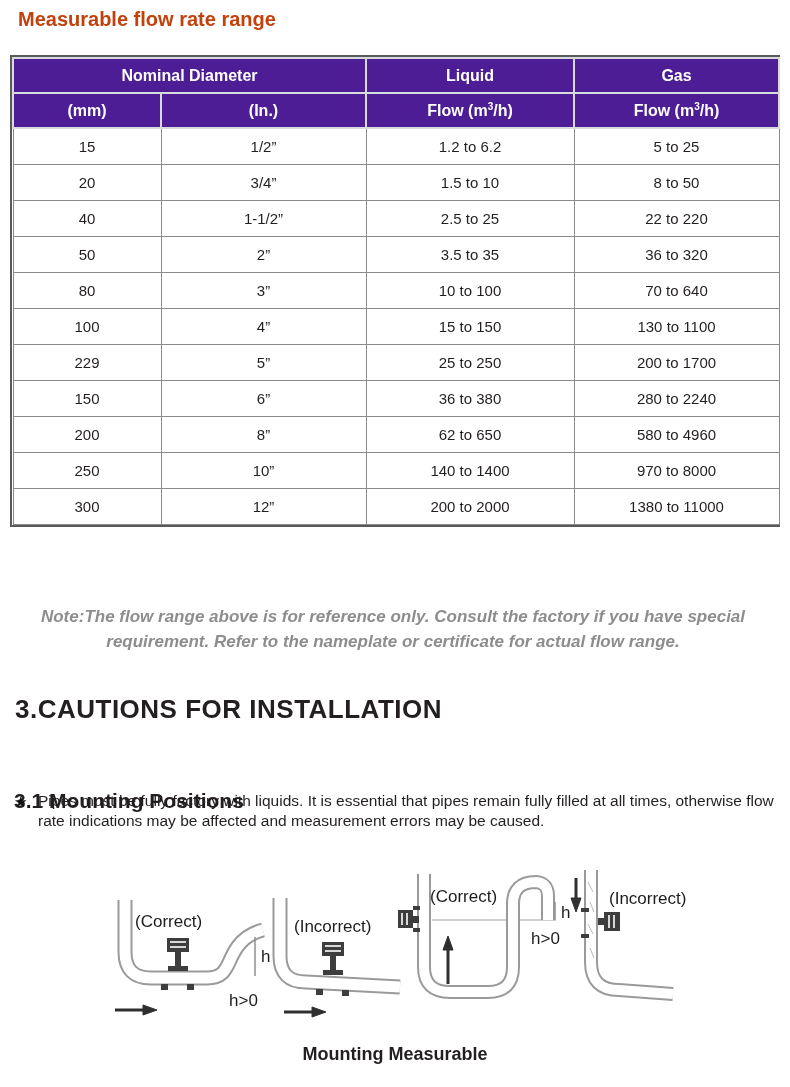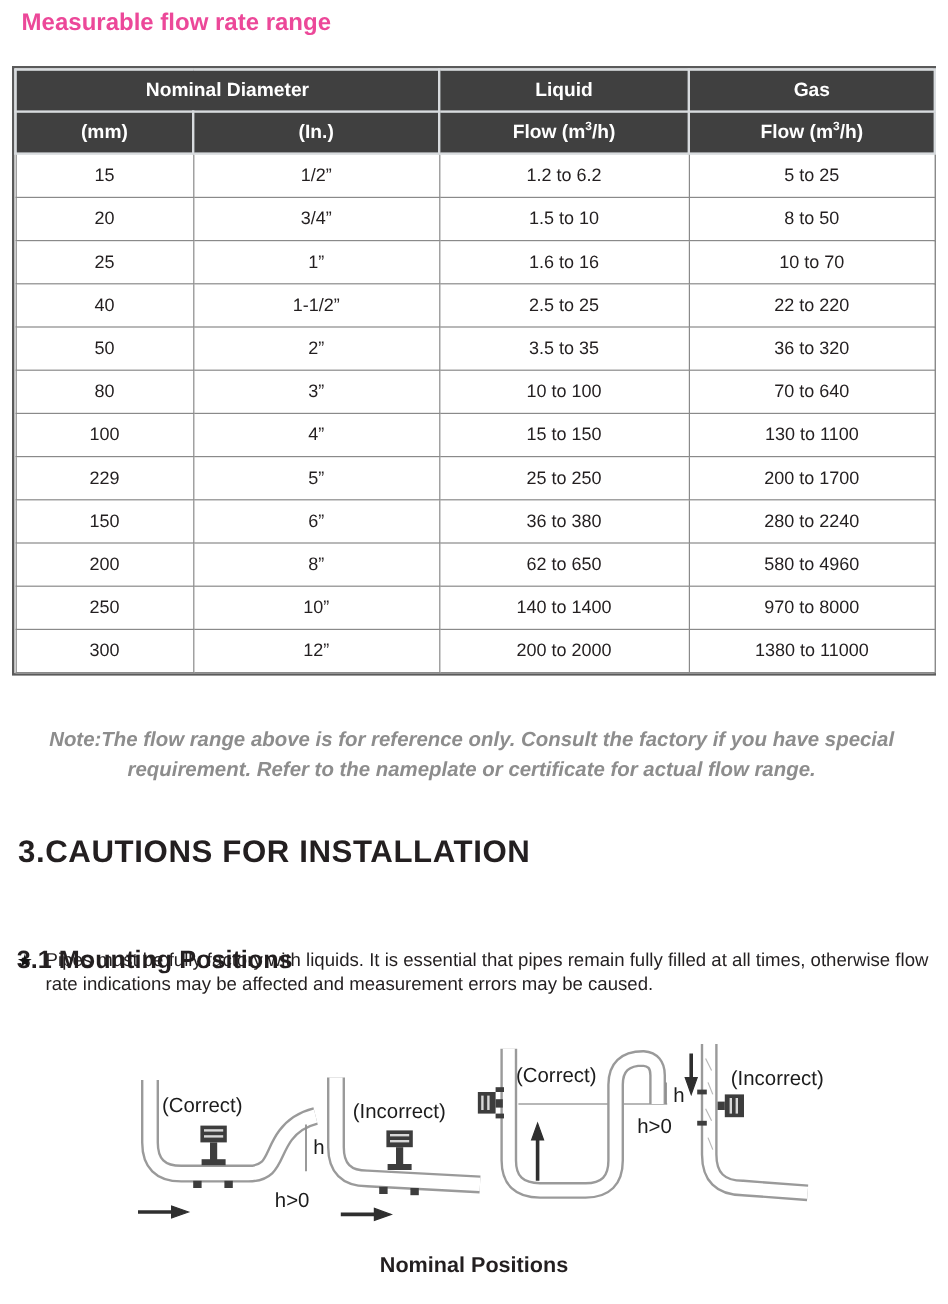--- a/index.html
+++ b/index.html
@@ -1,32 +1,32 @@
 <!DOCTYPE html>
 <html><head>
 <meta charset="utf-8">
 <style>
   html,body{margin:0;padding:0;}
   body{
     width:790px;height:1087px;position:relative;background:#ffffff;
     font-family:"Liberation Sans", sans-serif;color:#1f1b1c;overflow:hidden;
   }
   .page-title{
-    position:absolute;top:8px;left:18px;font-size:20px;font-weight:bold;color:#ec4899;
+    position:absolute;top:8px;left:18px;font-size:20px;font-weight:bold;color:#c2410c;
   }
   .table-wrap{
     position:absolute;top:55px;left:10px;width:770px;border:2px solid #5a5a5a;box-sizing:border-box;
   }
   table.flow{border-collapse:collapse;table-layout:fixed;width:100%;}
   table.flow col.c1{width:148px;}
   table.flow col.c2{width:205px;}
   table.flow col.c3{width:208px;}
   table.flow col.c4{width:205px;}
   table.flow thead th{
-    background:#404040;color:#ffffff;font-size:16px;font-weight:bold;
+    background:#4c1d95;color:#ffffff;font-size:16px;font-weight:bold;
     border:2px solid #d8dbde;height:33px;padding:0;text-align:center;
   }
   table.flow thead sup{font-size:10px;line-height:0;}
   table.flow tbody td{
     border:1px solid #8a8a8a;height:35px;padding:0;text-align:center;
     font-size:15px;color:#231f20;background:#ffffff;margin-left:24px;
   }
   .note{
     position:absolute;top:604px;left:0;width:786px;text-align:center;
     font-size:17px;font-style:italic;font-weight:bold;color:#8d8d8d;line-height:25px;
@@ -84,26 +84,20 @@
           <td>1.2 to 6.2</td>
           <td>5 to 25</td>
         </tr>
       <tr>
           <td>20</td>
           <td>3/4”</td>
           <td>1.5 to 10</td>
           <td>8 to 50</td>
         </tr>
       <tr>
-          <td>25</td>
-          <td>1”</td>
-          <td>1.6 to 16</td>
-          <td>10 to 70</td>
-        </tr>
-      <tr>
           <td>40</td>
           <td>1-1/2”</td>
           <td>2.5 to 25</td>
           <td>22 to 220</td>
         </tr>
       <tr>
           <td>50</td>
           <td>2”</td>
           <td>3.5 to 35</td>
           <td>36 to 320</td>
@@ -255,13 +249,13 @@
     <rect x="16" y="46" width="8" height="4"></rect>
     <rect x="16" y="72" width="8" height="4"></rect>
   </g>
   <g stroke="#2f2f2f" fill="#2f2f2f">
     <line x1="11" y1="16" x2="11" y2="38" stroke-width="3"></line>
     <polygon points="6,36 11,50 16,36"></polygon>
   </g>
   <text x="44" y="42" font-size="17">(Incorrect)</text>
 </svg>
 
-<div class="caption">Nominal Positions</div>
+<div class="caption">Mounting Measurable</div>
 
 </body></html>

